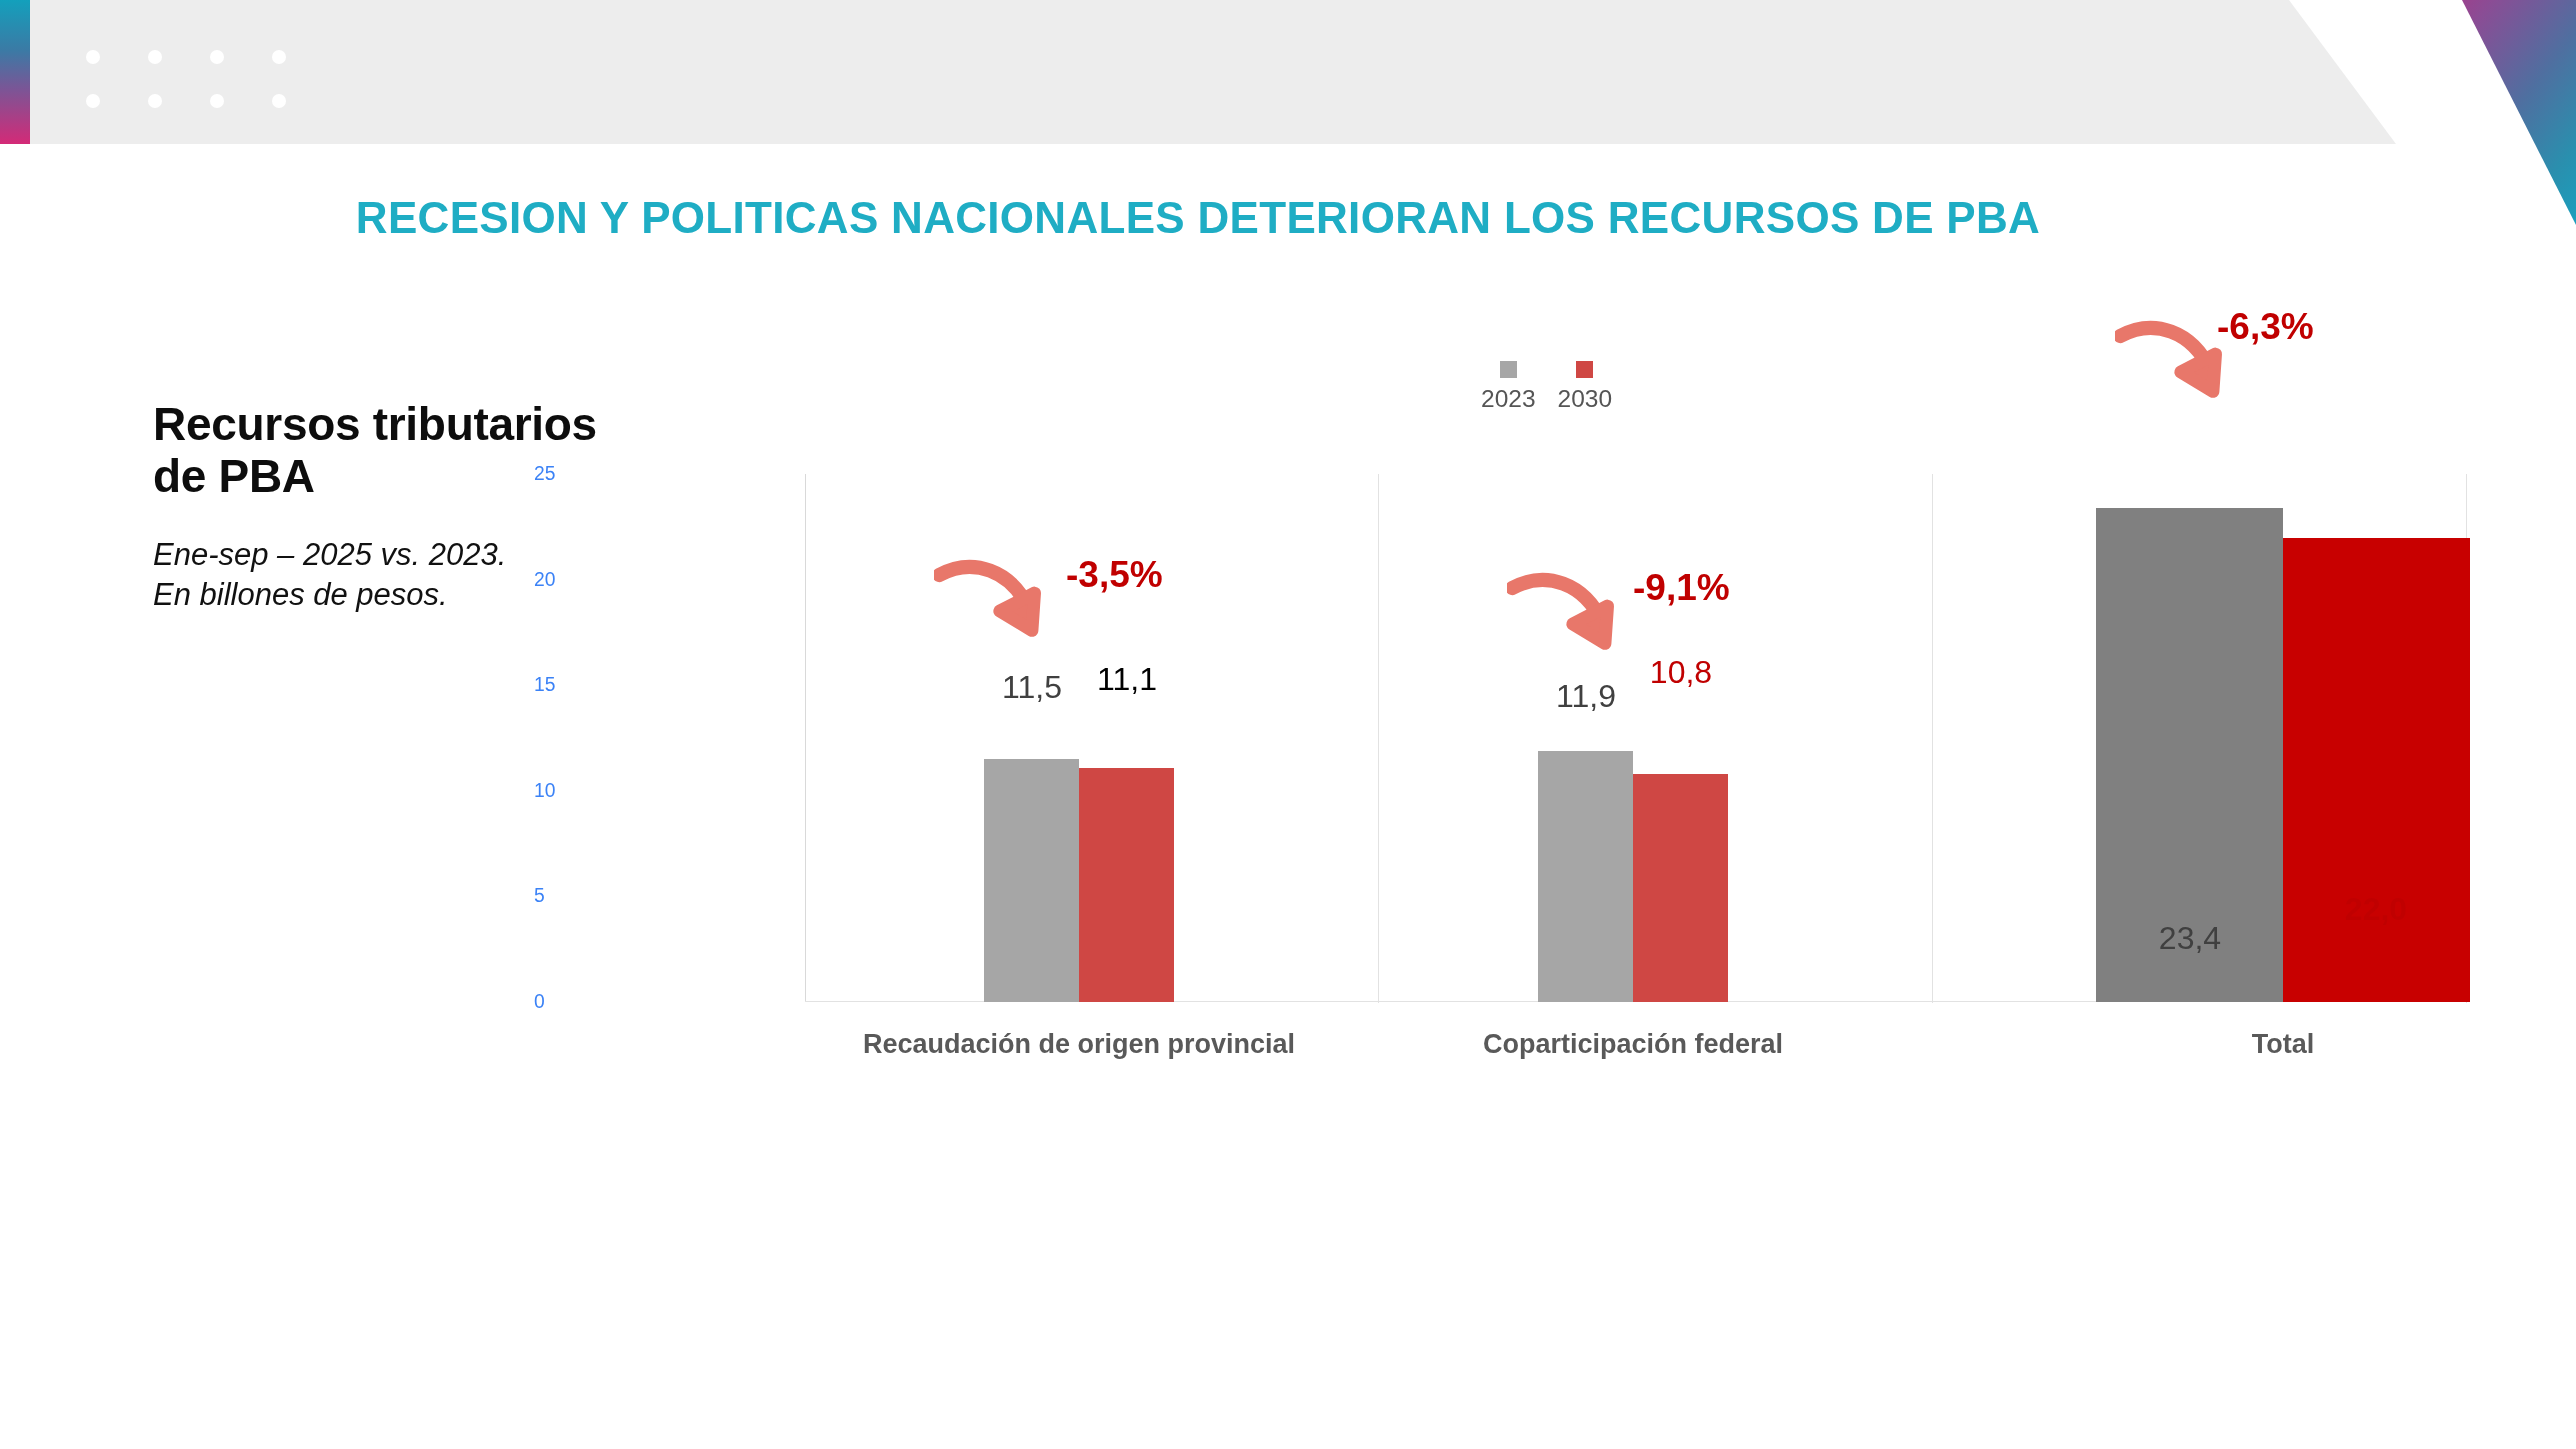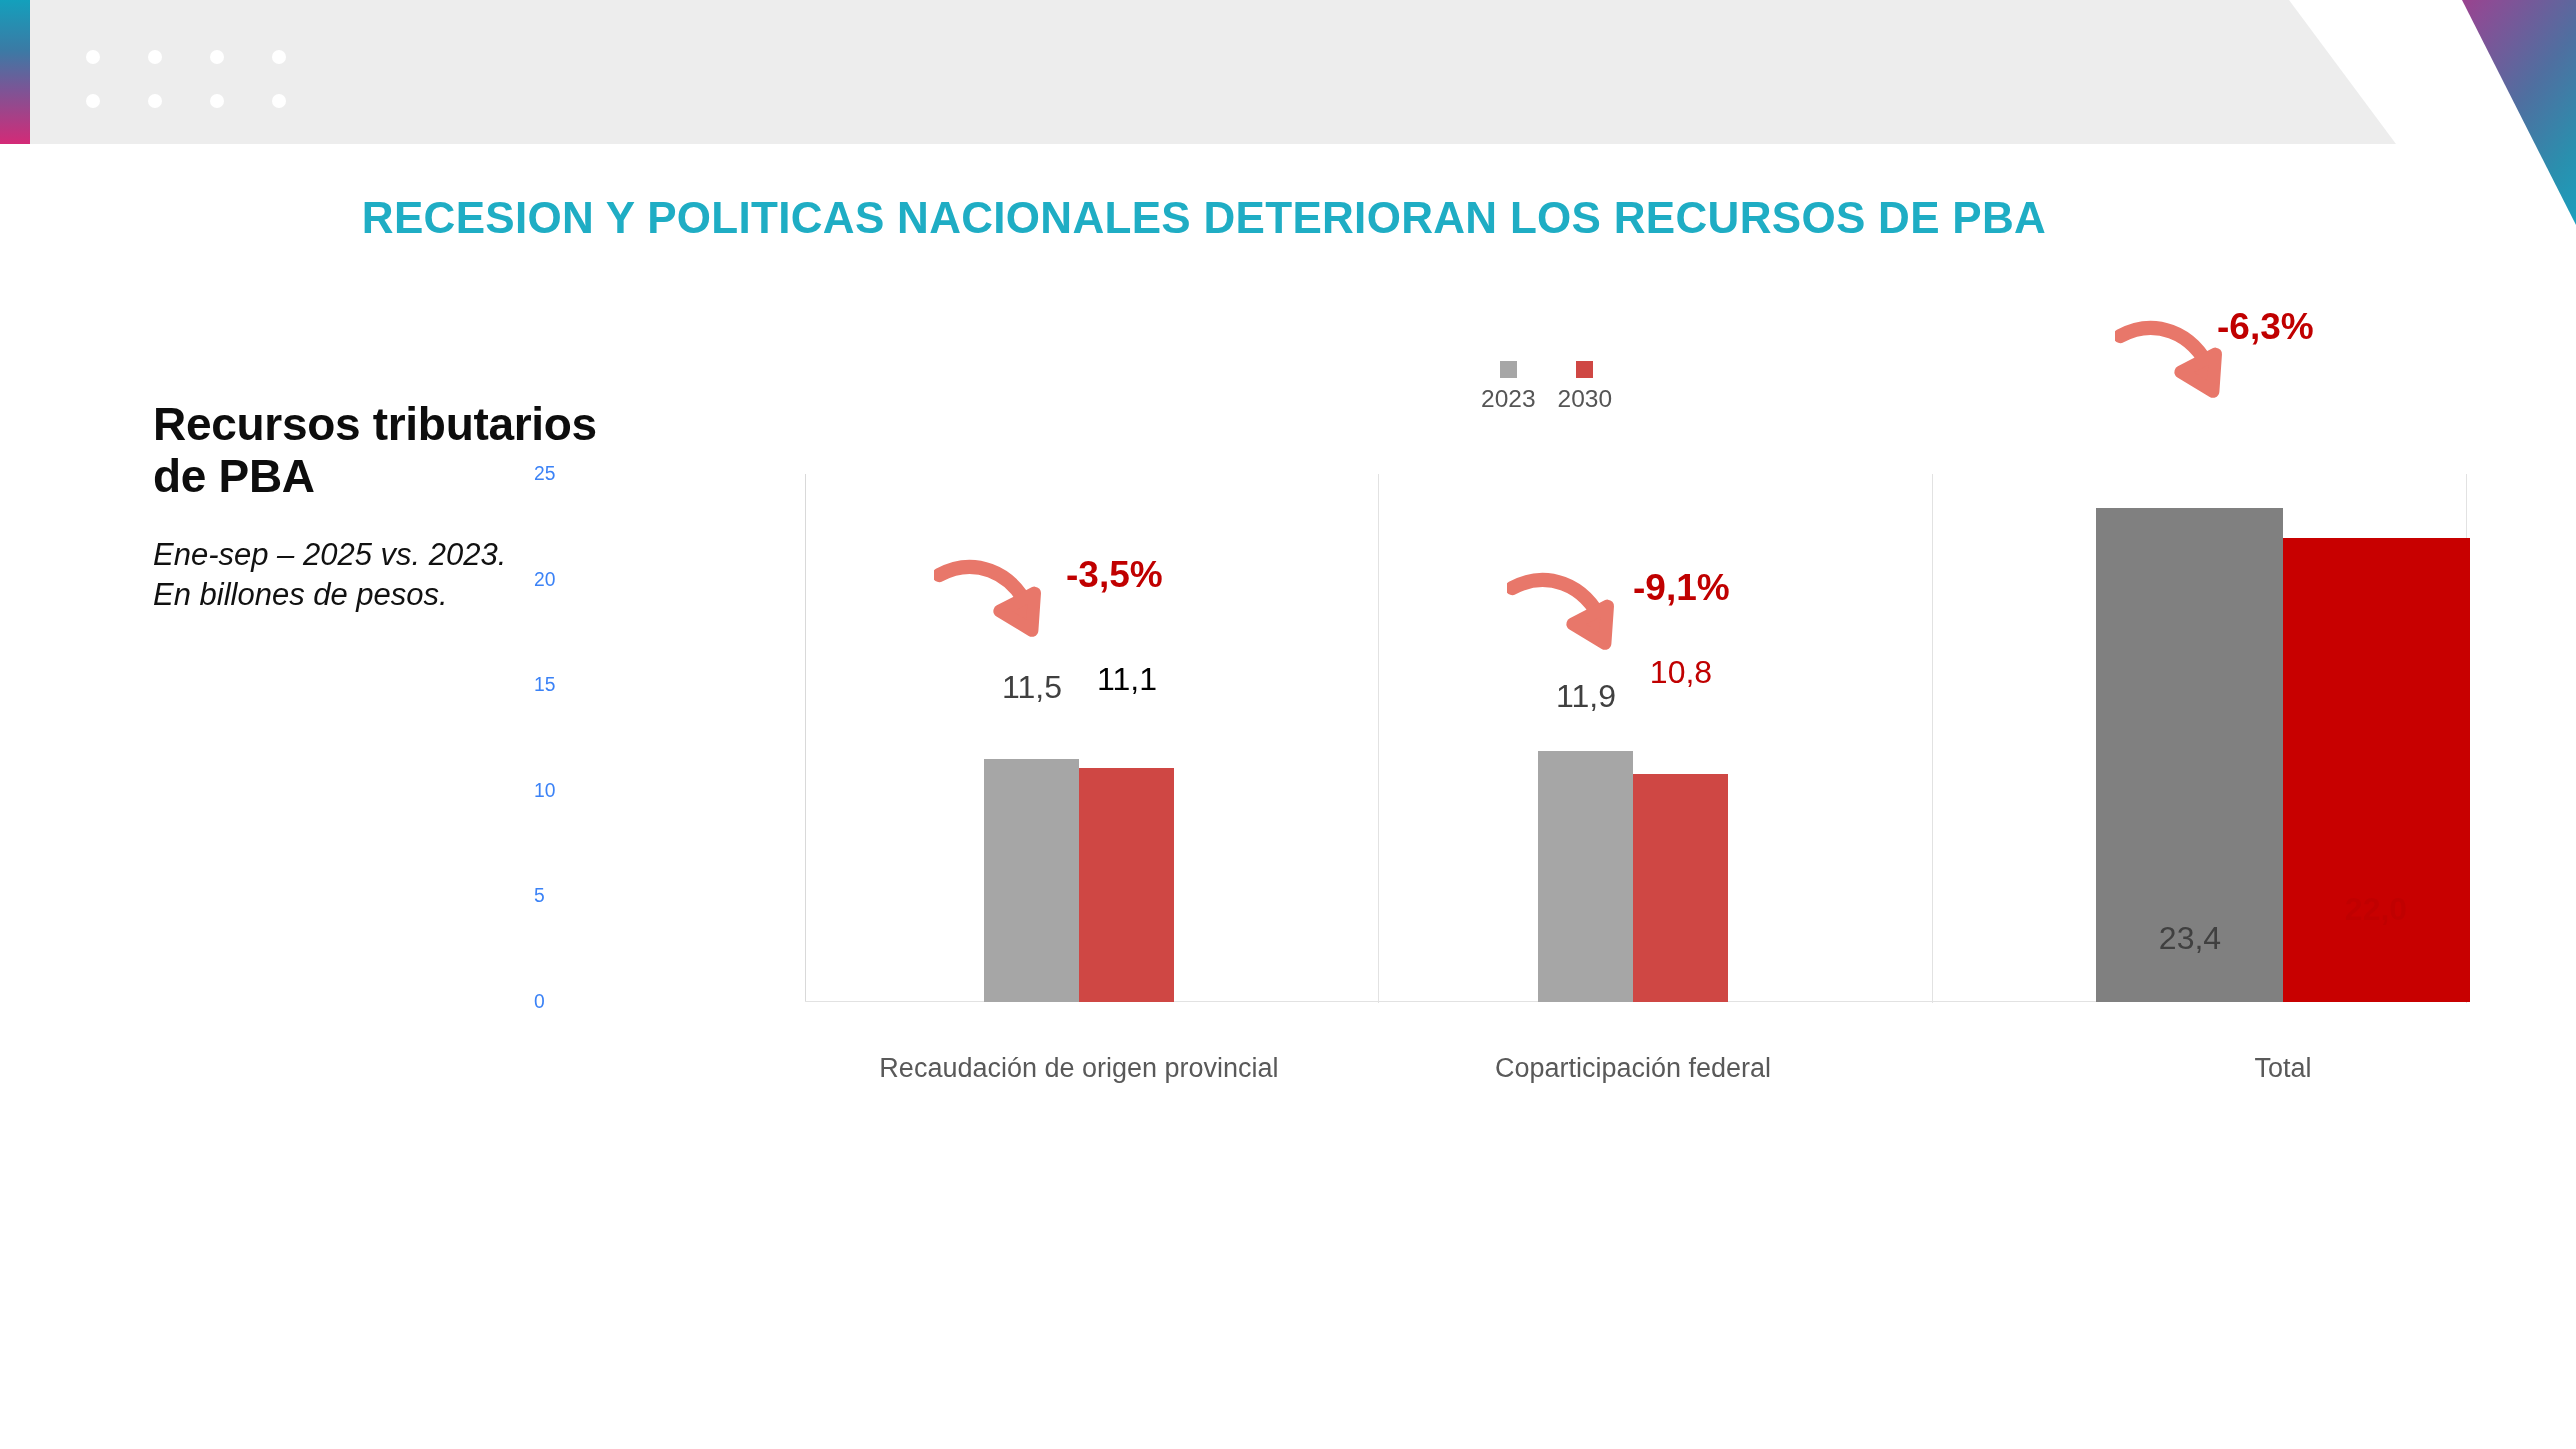--- a/index.html
+++ b/index.html
@@ -29,21 +29,21 @@
   .dot{width:14px;height:14px;border-radius:50%;background:#ffffff;}
 
   .corner-gradient{
     position:absolute;right:0;top:0;width:270px;height:225px;
     background:linear-gradient(128deg,#e5206e 0%,#c02a7c 18%,#8a4d95 42%,#4f6fa0 66%,#2a8fae 86%,#1a9fbd 100%);
     clip-path:polygon(156px 0, 270px 0, 270px 225px);
   }
 
   
   .page-title{
-    position:absolute;left:6px;top:193px;width:2396px;
+    position:absolute;left:0;top:193px;width:2396px;
     text-align:center;
     font-size:44px;font-weight:bold;letter-spacing:0.3px;
     color:#1fadc4;
     font-family:"Liberation Sans", sans-serif;
   }
 
   
   .left-block{position:absolute;left:153px;top:399px;width:567px;}
   .left-heading{
     font-size:46px;font-weight:bold;line-height:1.13;color:#0d0d0d;
@@ -80,22 +80,22 @@
     position:absolute;right:1766px;width:167px;text-align:left;
     font-size:19.3px;color:#3b82f6;transform:translateY(-50%);white-space:nowrap;
   }
 
   .bar{position:absolute;bottom:0;}
   .bar-label{
     position:absolute;text-align:center;font-size:32px;white-space:nowrap;
     transform:translateX(-50%);
   }
   .cat-label{
-    position:absolute;top:579px;text-align:center;font-size:27px;color:#595959;
-    white-space:nowrap;transform:translateX(-50%);
+    position:absolute;top:555px;text-align:center;font-size:27px;color:#595959;
+    white-space:nowrap;transform:translateX(-50%);font-weight:bold;
   }
 
   
   .annot{position:absolute;}
   .annot-text{
     position:absolute;font-size:37px;font-weight:bold;color:#c00000;white-space:nowrap;
   }
   .annot-arrow{position:absolute;}
 </style>
 </head>

